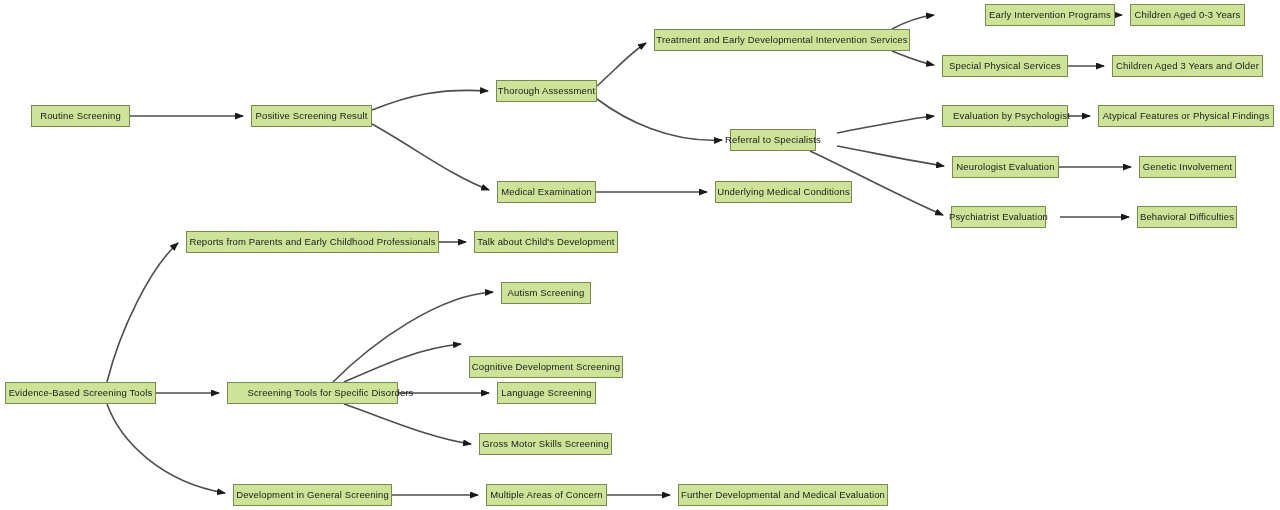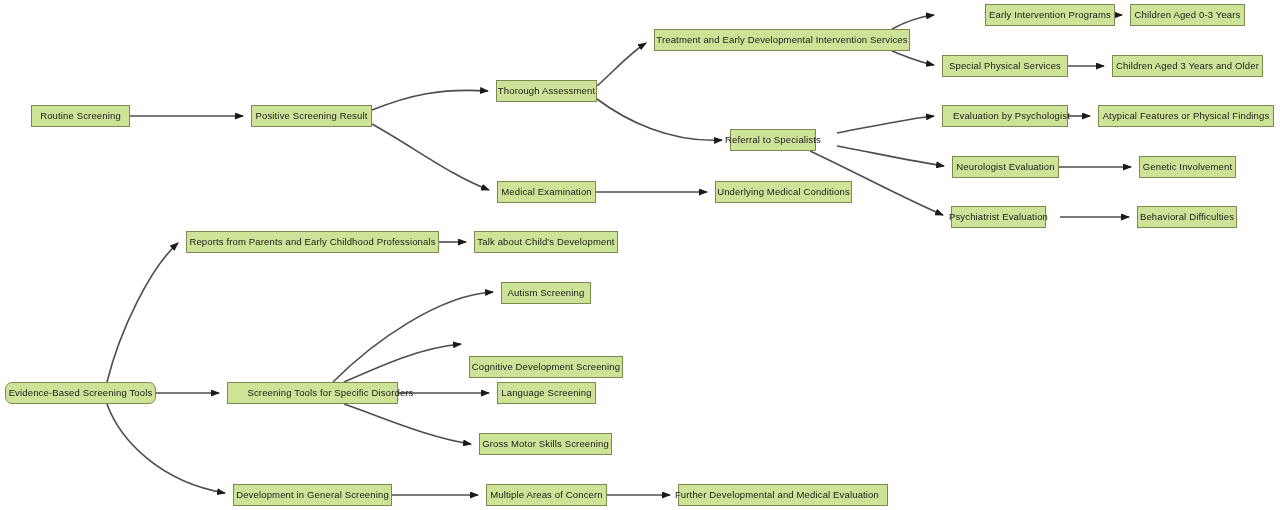--- a/index.html
+++ b/index.html
@@ -128,21 +128,21 @@
       </div>
       <div class="flow-node" style="left: 1098px; top: 105px; width: 176px;">
         <span>Atypical Features or Physical Findings</span>
       </div>
       <div class="flow-node" style="left: 1139px; top: 156px; width: 97px;">
         <span>Genetic Involvement</span>
       </div>
       <div class="flow-node" style="left: 1137px; top: 206px; width: 100px;">
         <span>Behavioral Difficulties</span>
       </div>
-      <div class="flow-node" style="left: 5px; top: 382px; width: 151px; border-radius: 7px;">
+      <div class="flow-node" style="left: 5px; top: 382px; width: 151px;">
         <span>Evidence-Based Screening Tools</span>
       </div>
       <div class="flow-node" style="left: 186px; top: 231px; width: 253px;">
         <span>Reports from Parents and Early Childhood Professionals</span>
       </div>
       <div class="flow-node" style="left: 474px; top: 231px; width: 144px;">
         <span>Talk about Child's Development</span>
       </div>
       <div class="flow-node" style="left: 227px; top: 382px; width: 171px; padding-left: 44px;">
         <span>Screening Tools for Specific Disorders</span>
@@ -158,18 +158,18 @@
       </div>
       <div class="flow-node" style="left: 479px; top: 433px; width: 133px;">
         <span>Gross Motor Skills Screening</span>
       </div>
       <div class="flow-node" style="left: 233px; top: 484px; width: 159px;">
         <span>Development in General Screening</span>
       </div>
       <div class="flow-node" style="left: 486px; top: 484px; width: 121px;">
         <span>Multiple Areas of Concern</span>
       </div>
-      <div class="flow-node" style="left: 678px; top: 484px; width: 210px; justify-content: flex-end;">
+      <div class="flow-node" style="left: 678px; top: 484px; width: 210px;">
         <span>Further Developmental and Medical Evaluation</span>
       </div>
     </div>
 
 </div>
 
 </body></html>

